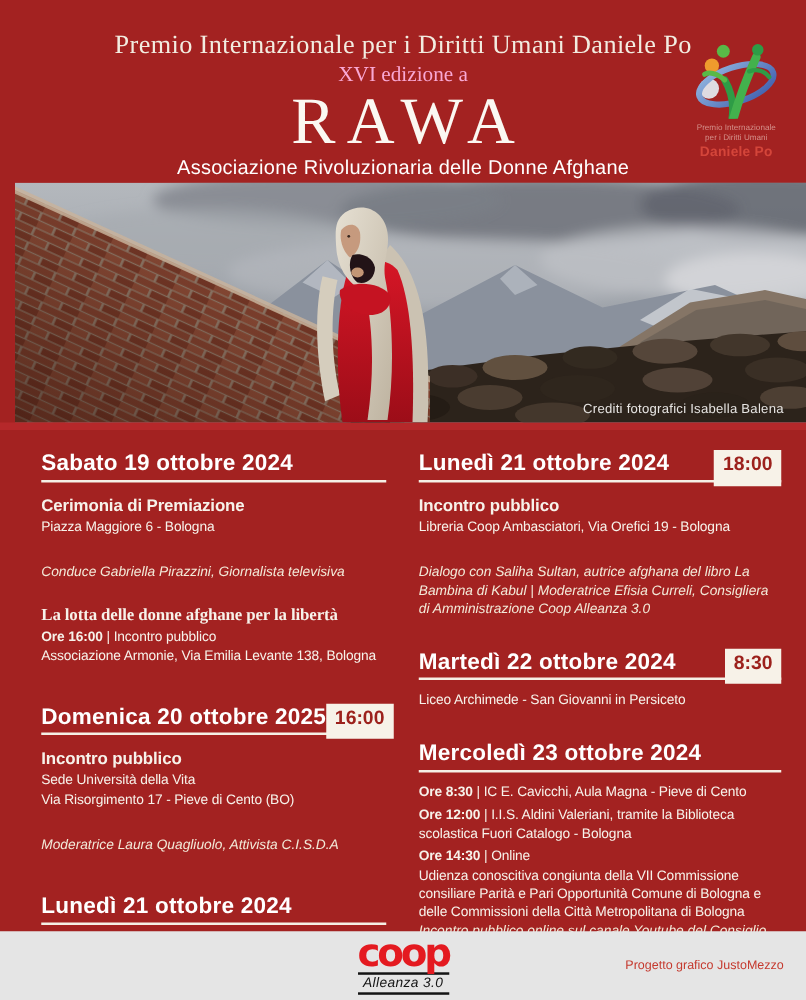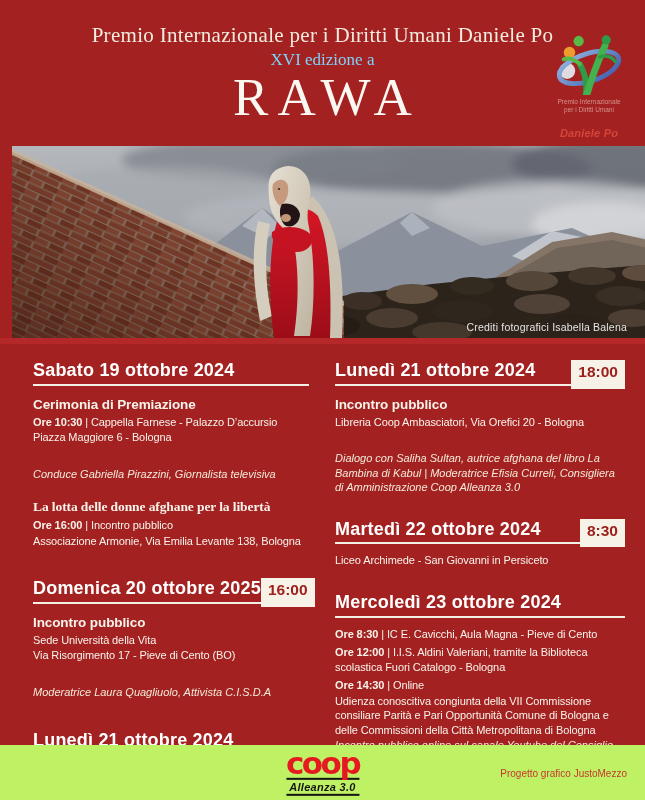--- a/index.html
+++ b/index.html
@@ -5,26 +5,26 @@
   html,body{margin:0;padding:0;background:#ffffff;}
   .poster{
     width:645px;height:800px;position:relative;overflow:hidden;
     background:#a32221;
     font-family:"Liberation Sans", sans-serif;
     -webkit-font-smoothing:antialiased;
   }
   
   .header{height:146px;box-sizing:border-box;padding-top:23px;text-align:center;position:relative;}
   .h-title{font-family:"Liberation Serif", serif;font-size:21px;color:#f2ece0;letter-spacing:.3px;line-height:1.15;}
-  .h-edition{font-family:"Liberation Serif", serif;font-size:17px;color:#7dd3fc;margin-top:3px;}
+  .h-edition{font-family:"Liberation Serif", serif;font-size:17px;color:#f9a8d4;margin-top:3px;}
   .h-acronym{font-family:"Liberation Serif", serif;font-size:53px;color:#fbf8f2;letter-spacing:9px;padding-left:9px;line-height:1.02;}
   .h-subtitle{font-size:16px;font-weight:500;color:#ffffff;margin-top:2px;letter-spacing:.2px;}
   .logo{position:absolute;top:33px;right:8px;width:96px;text-align:center;line-height:1;}
   .logo-small{font-size:6.5px;color:#d4908a;line-height:1.3;}
-  .logo-name{font-size:11px;font-weight:bold;color:#d4453a;margin-top:13px;letter-spacing:.2px;font-style:italic;}
+  .logo-name{font-size:11px;font-weight:bold;color:#d4453a;margin-top:1px;letter-spacing:.2px;}
   
   .photo{height:192px;position:relative;overflow:hidden;border-bottom:6px solid #b5282a;padding-left:12px;}
   .photo svg{display:block;}
   .credit{position:absolute;right:18px;bottom:5px;font-size:10.5px;color:#e6e4e2;letter-spacing:.2px;}
   
   .schedule{display:flex;gap:26px;box-sizing:border-box;padding:16px 20px 0 33px;color:#f7f2ea;}
   .col-left{width:276px;flex:none;}
   .col-right{flex:1;min-width:0;}
   .sect{margin-bottom:24px;}
   .date-row{display:flex;justify-content:space-between;
@@ -35,38 +35,39 @@
   .event-title{margin:11px 0 3px;font-size:13.5px;font-weight:700;letter-spacing:-.1px;white-space:nowrap;}
   .event-title:first-child{margin-top:0;}
   .line{font-size:11px;line-height:1.32;letter-spacing:-.1px;color:#f7f2ea;margin:0 0 1px;}
   .line b{font-weight:700;}
   .li-sp{margin-top:4px;}
   .nw{white-space:nowrap;}
   .note{font-size:11px;font-style:italic;line-height:1.32;color:#f3ead9;margin-top:22px;}
   .mt{margin-top:12px;font-family:Liberation Serif, serif;}
   .sect-gap{margin-top:30px;}
   
-  .footer{position:absolute;left:0;right:0;bottom:0;height:55px;background:#bef264;}
+  .footer{position:absolute;left:0;right:0;bottom:0;height:55px;background:#e5e5e5;}
   .coop{position:absolute;left:50%;top:50%;transform:translate(-50%,-50%);text-align:center;}
   .coop-word{color:#e41a20;font-family:"DejaVu Sans", sans-serif;font-weight:800;
     font-size:31px;letter-spacing:-2.5px;line-height:.85;}
   .alleanza{border-top:2px solid #141414;border-bottom:2px solid #141414;color:#141414;
-    font-size:11px;font-weight:700;font-style:italic;padding:1px 3px;margin-top:2px;letter-spacing:.3px;}
+    font-size:11px;font-weight:400;font-style:italic;padding:1px 3px;margin-top:2px;letter-spacing:.3px;}
   .design-credit{position:absolute;right:18px;top:50%;transform:translateY(-50%);
     color:#c5392e;font-size:10px;}
 </style>
 </head>
 <body>
 
 <div class="poster">
 
   <header class="header">
     <div class="h-title">Premio Internazionale per i Diritti Umani Daniele Po</div>
     <div class="h-edition">XVI edizione a</div>
     <div class="h-acronym">RAWA</div>
+    <div class="h-subtitle">Associazione Rivoluzionaria delle Donne Afghane</div>
 
     <div class="logo">
       <svg width="74" height="62" viewBox="0 0 64 54">
         <defs>
           <linearGradient id="swirlG" x1="0" y1="0" x2="1" y2="1">
             <stop offset="0" stop-color="#93b6e0"></stop>
               <stop offset="1" stop-color="#3e5dac"></stop>
           </linearGradient>
         </defs>
         <circle cx="13" cy="33" r="7" fill="#e3e6ec" opacity="0.95"></circle>
@@ -176,21 +177,20 @@
 
   <main class="schedule">
 
     <div class="col-left">
 
       <section class="sect">
         <div class="date-row">
           <h2 class="date">Sabato 19 ottobre 2024</h2>
         </div>
         <h3 class="event-title">Cerimonia di Premiazione</h3>
-        <div class="line nw"><b>Ore 10:30</b><span> | Cappella Farnese - Palazzo D’accursio</span></div>
         <div class="line nw">Piazza Maggiore 6 - Bologna</div>
         <div class="note nw">Conduce Gabriella Pirazzini, Giornalista televisiva</div>
 
         <h3 class="event-title mt" style="margin-top:18px;">La lotta delle donne afghane per la libertà</h3>
         <div class="line nw"><b>Ore 16:00</b><span> | Incontro pubblico</span></div>
         <div class="line nw">Associazione Armonie, Via Emilia Levante 138, Bologna</div>
       </section>
 
       <section class="sect sect-gap">
         <div class="date-row">
@@ -213,21 +213,21 @@
     </div>
 
     <div class="col-right">
 
       <section class="sect">
         <div class="date-row">
           <h2 class="date">Lunedì 21 ottobre 2024</h2>
           <span class="badge">18:00</span>
         </div>
         <h3 class="event-title">Incontro pubblico</h3>
-        <div class="line nw">Libreria Coop Ambasciatori, Via Orefici 20 - Bologna</div>
+        <div class="line nw">Libreria Coop Ambasciatori, Via Orefici 19 - Bologna</div>
         <div class="note">Dialogo con Saliha Sultan, autrice afghana del libro La Bambina di Kabul | Moderatrice Efisia Curreli, Consigliera di Amministrazione Coop Alleanza 3.0</div>
       </section>
 
       <section class="sect" style="">
         <div class="date-row">
           <h2 class="date">Martedì 22 ottobre 2024</h2>
           <span class="badge">8:30</span>
         </div>
         <div class="line nw">Liceo Archimede - San Giovanni in Persiceto</div>
       </section>

